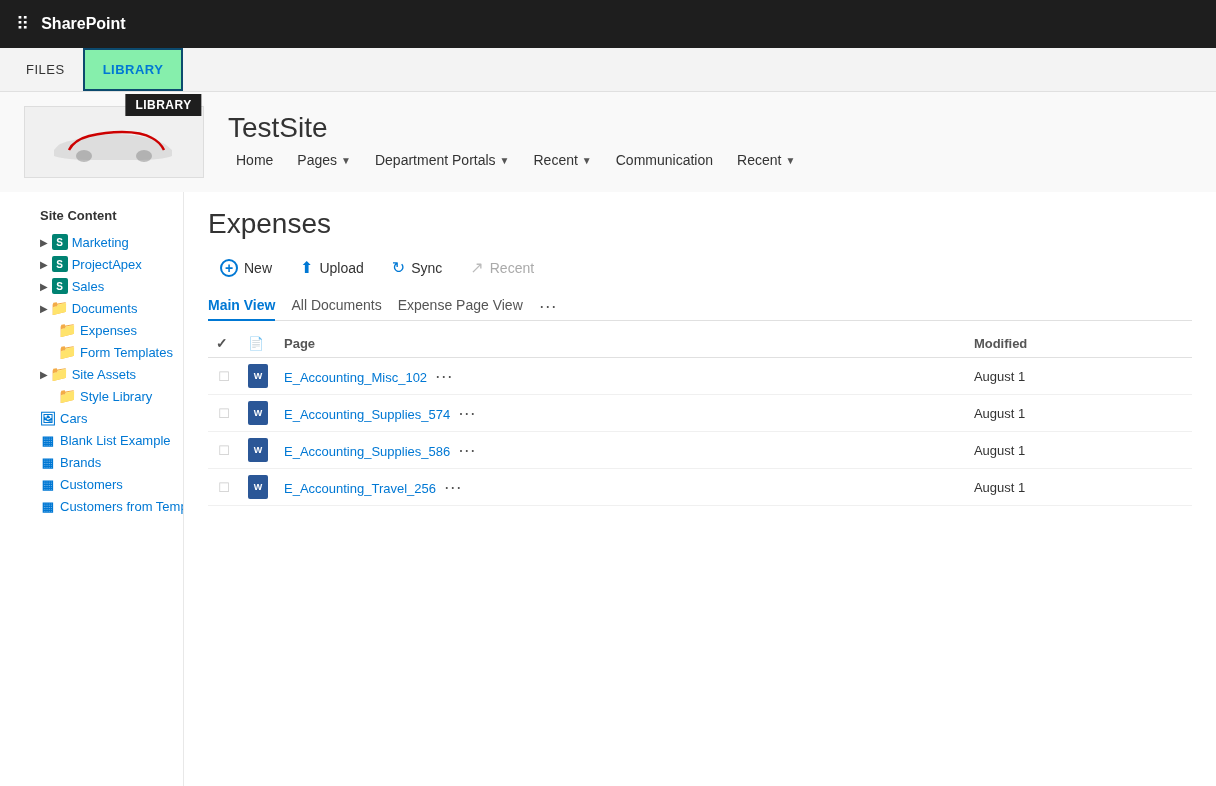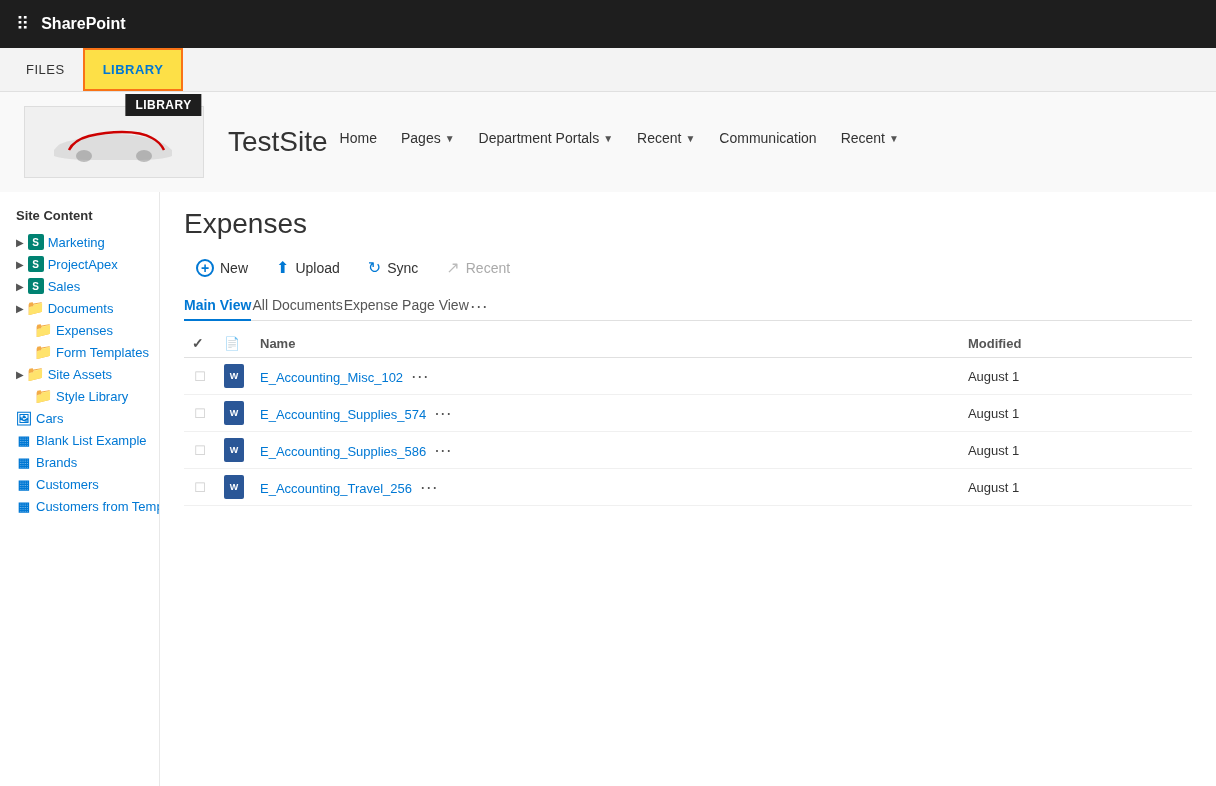--- a/index.html
+++ b/index.html
@@ -42,22 +42,22 @@
       padding: 0 18px;
       font-size: 13px;
       color: #333;
       cursor: pointer;
       position: relative;
       text-transform: uppercase;
       font-weight: 400;
       letter-spacing: 0.5px;
     }
     .tab-item.active {
-      border: 2px solid #f97316;
-      background: #fde047;
+      border: 2px solid #0c4a6e;
+      background: #86efac;
       color: #0078d4;
       font-weight: 600;
     }
 
     
     .tooltip {
       position: absolute;
       top: 44px;
       left: 50%;
       transform: translateX(-10%);
@@ -83,38 +83,39 @@
       width: 180px;
       height: 72px;
       background: #f0f0f0;
       border: 1px solid #ddd;
       display: flex;
       align-items: center;
       justify-content: center;
       overflow: hidden;
     }
     .site-logo svg { width: 160px; height: 60px; }
-    .site-info { display: flex; flex-direction: row; gap: 4px; }
+    .site-info { display: flex; flex-direction: column; gap: 4px; }
     .site-name { font-size: 28px; color: #333; font-weight: 400; }
     .site-nav { display: flex; align-items: flex-start; gap: 8px; }
     .nav-item {
       font-size: 14px;
       color: #333;
       padding: 4px 8px;
       cursor: pointer;
       display: flex;
       align-items: center;
       gap: 4px;
     }
     .nav-chevron { font-size: 10px; color: #555; }
 
     
     .main-content {
       display: flex;
       height: calc(786px - 48px - 44px - 100px);
+      margin-left: 24px;
     }
 
     
     .sidebar {
       width: 160px;
       padding: 16px 0 0 16px;
       border-right: 1px solid #e8e8e8;
       overflow-y: auto;
       flex-shrink: 0;
     }
@@ -190,21 +191,21 @@
       font-weight: 700;
     }
     .toolbar-btn .upload-icon { color: #0078d4; font-size: 16px; }
     .toolbar-btn .sync-icon { color: #0078d4; font-size: 16px; }
     .toolbar-btn .share-icon { color: #999; font-size: 16px; }
 
     
     .view-tabs {
       display: flex;
       align-items: center;
-      gap: 1px;
+      gap: 16px;
       border-bottom: 1px solid #e0e0e0;
       margin-bottom: 8px;
     }
     .view-tab {
       font-size: 14px;
       padding: 6px 0;
       cursor: pointer;
       color: #555;
       border-bottom: 2px solid transparent;
       margin-bottom: -1px;
@@ -429,21 +430,21 @@
 
     <table class="docs-table">
       <thead>
         <tr>
           <th class="check-col">
             <span style="font-size:14px; color:#555;">✓</span>
           </th>
           <th class="icon-col">
             <span style="font-size:13px; color:#555;">📄</span>
           </th>
-          <th>Name</th>
+          <th>Page</th>
           <th>Modified</th>
         </tr>
       </thead>
       <tbody>
 
 
         <tr class="table-row">
           <td style="text-align:center; color:#ccc;">☐</td>
           <td>
             <div class="word-icon">W</div>

